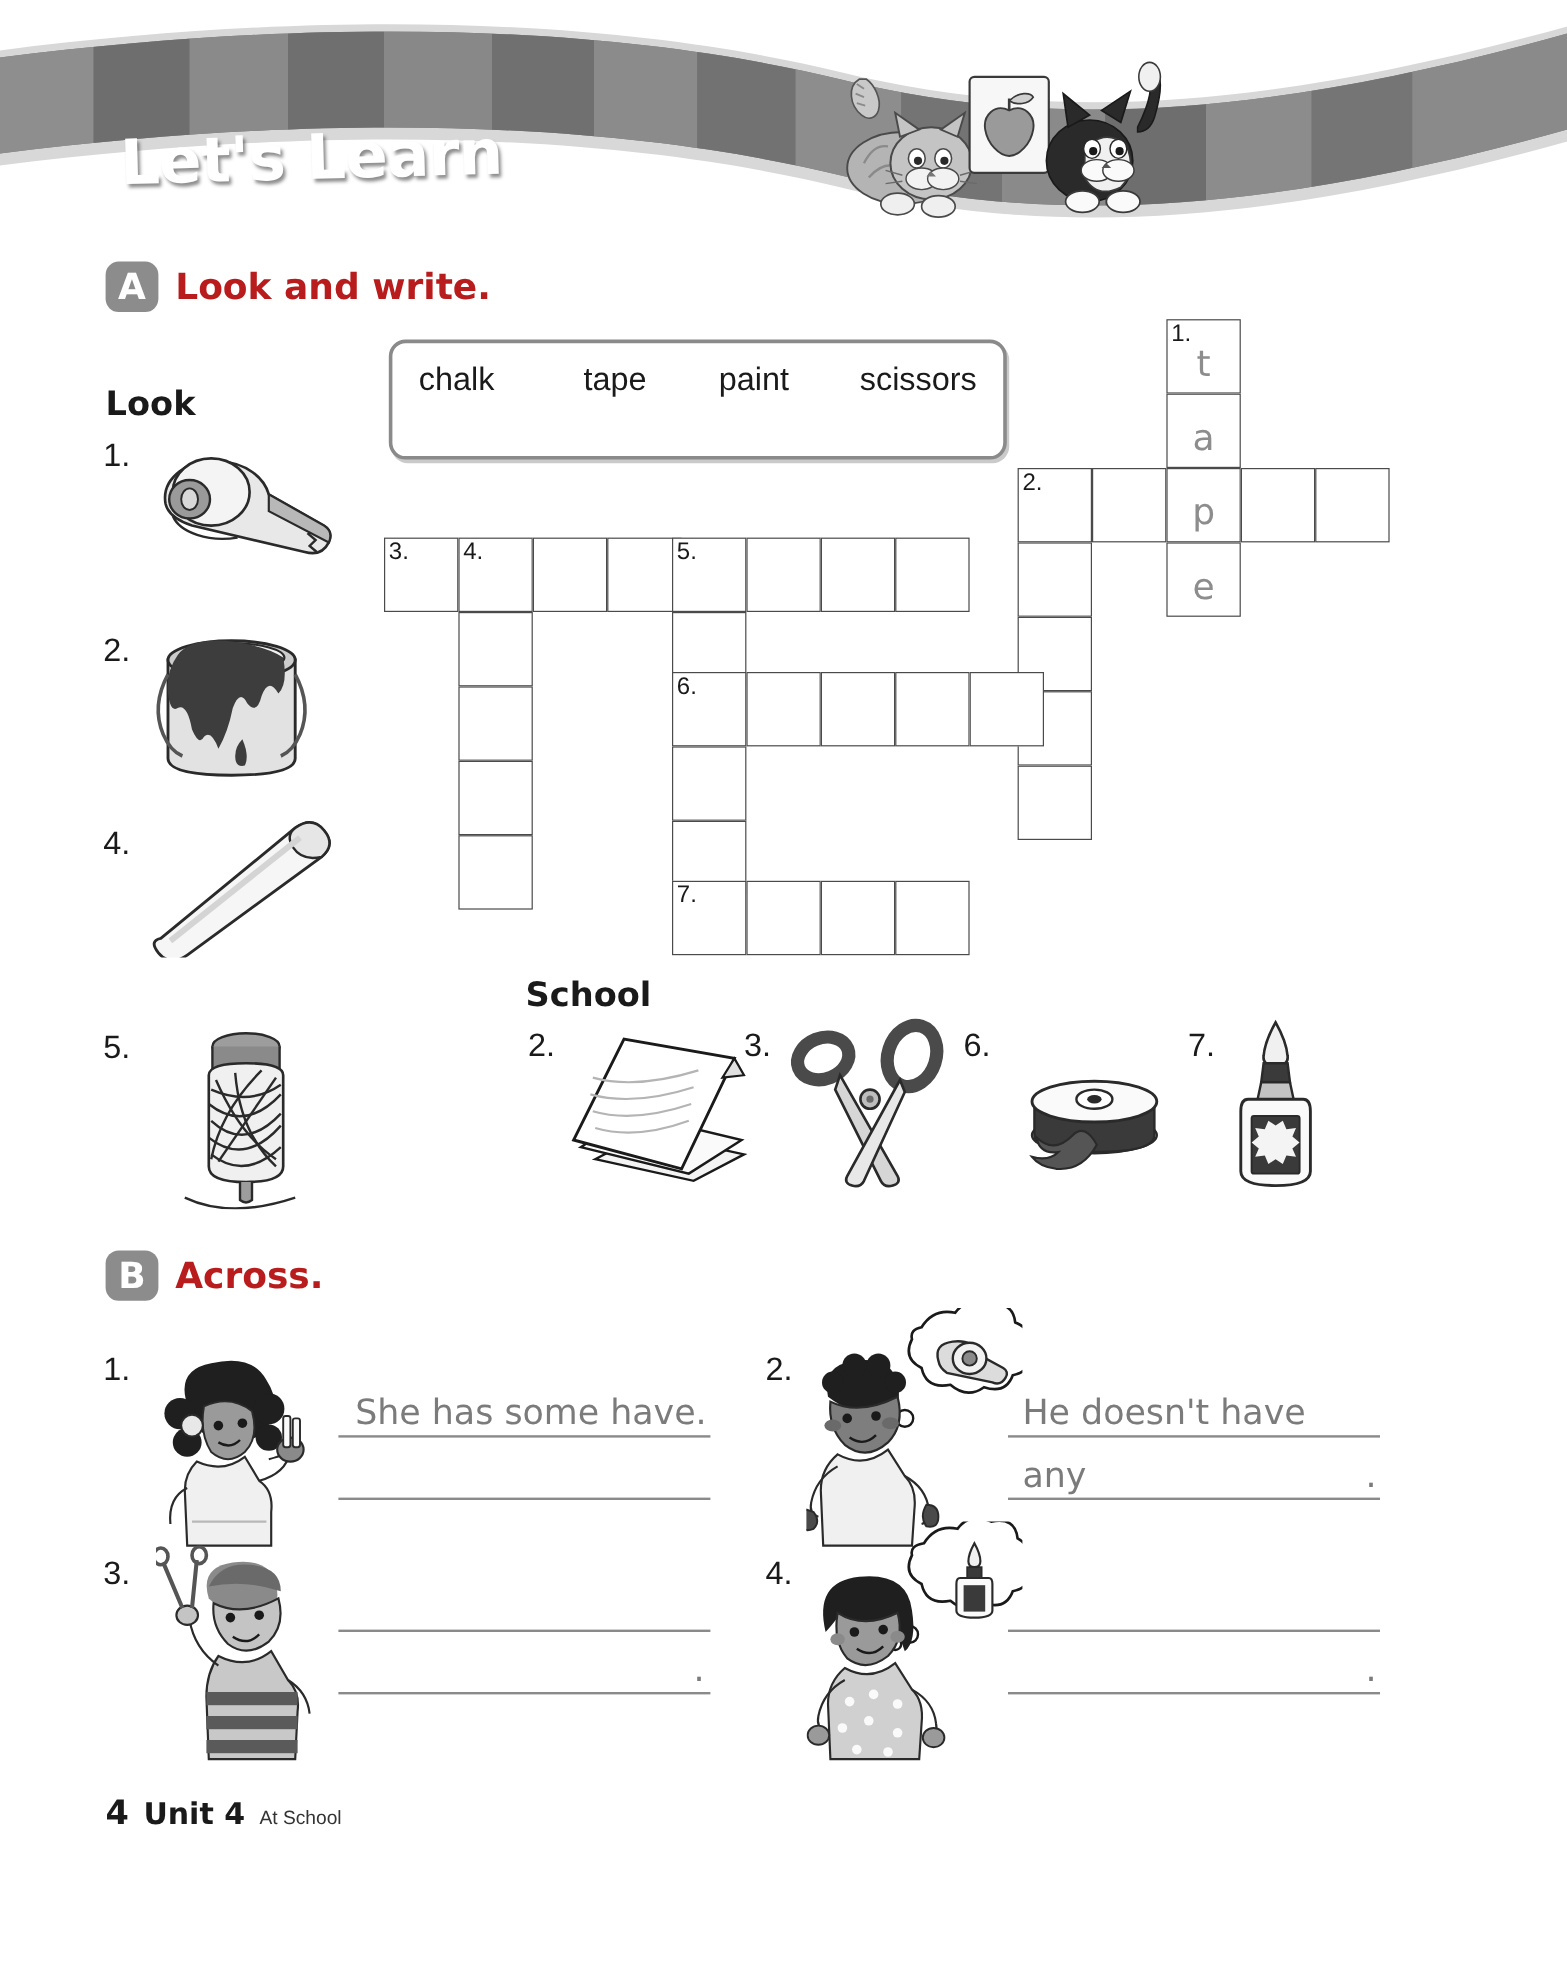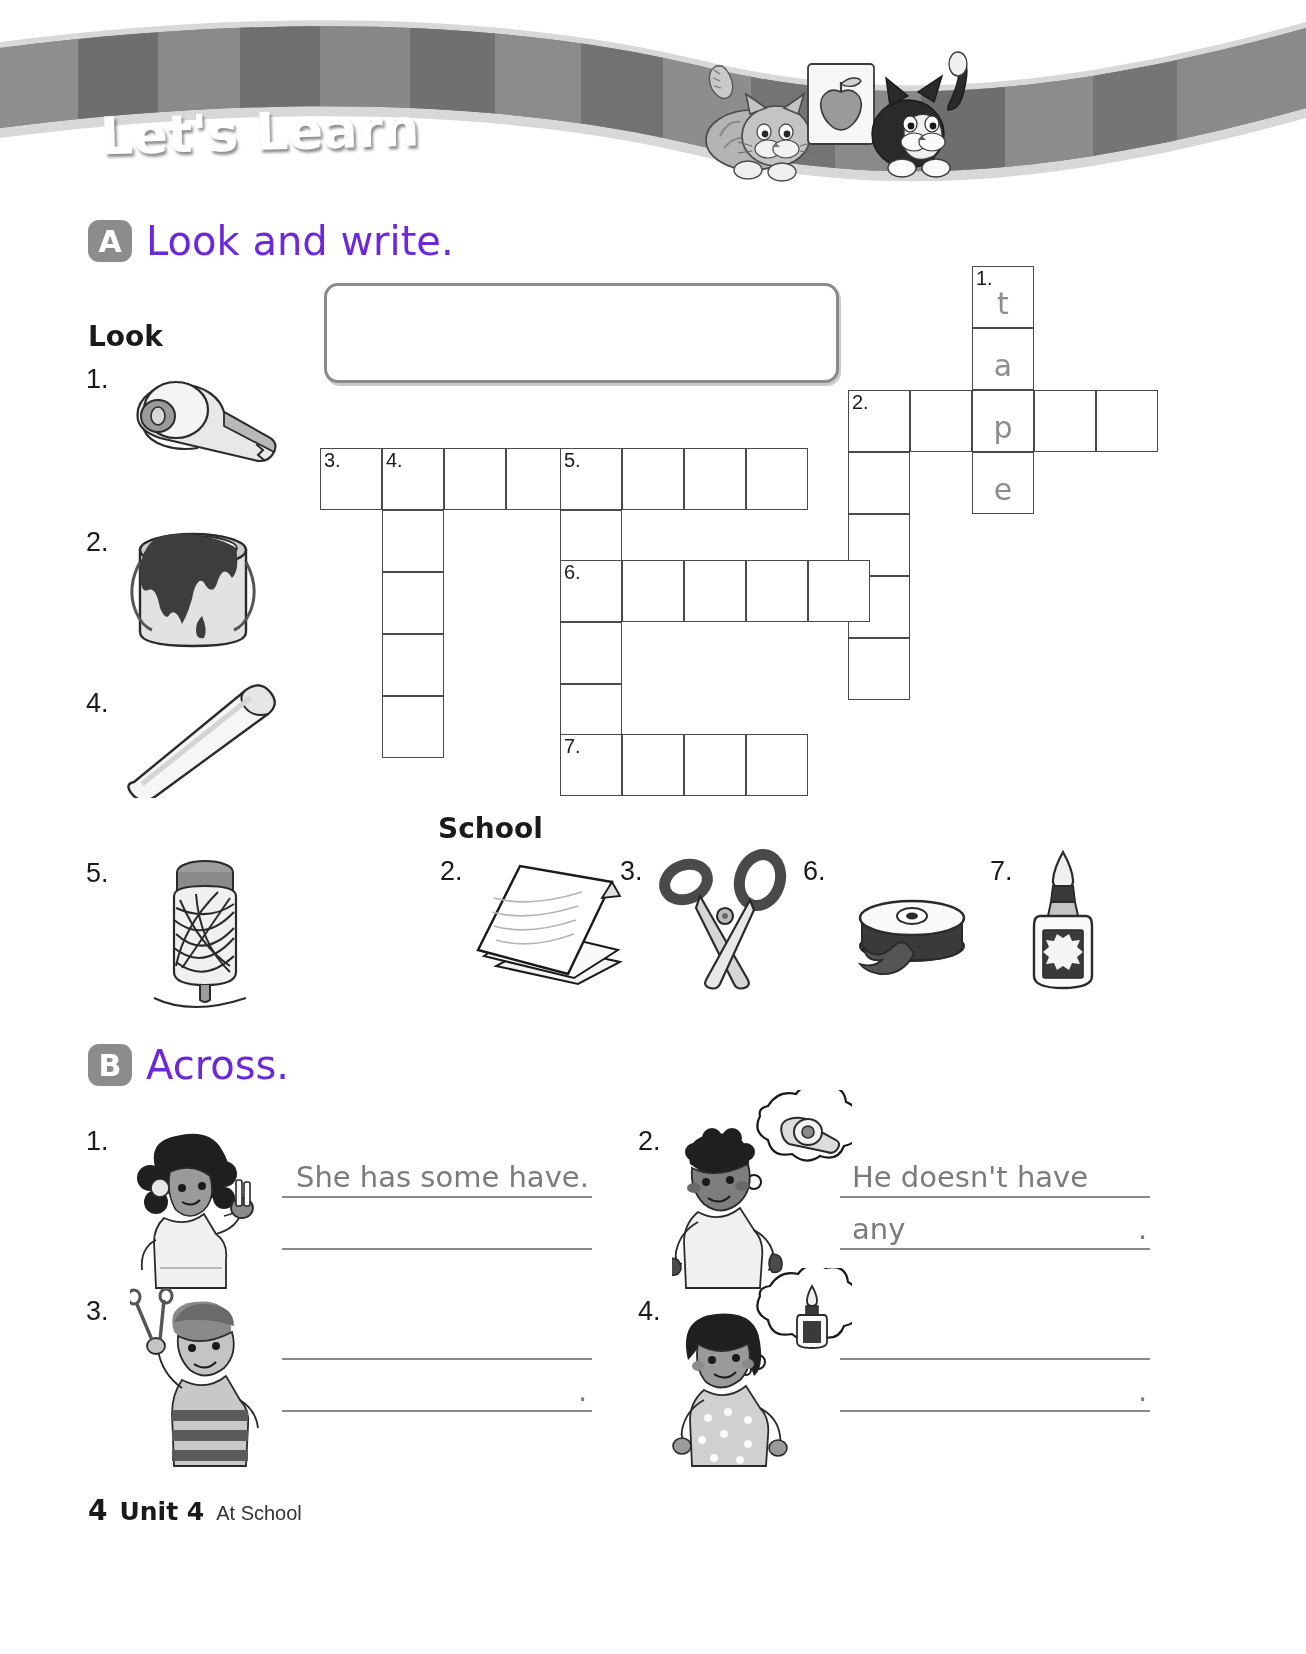--- a/index.html
+++ b/index.html
@@ -23,21 +23,21 @@
   }
   .cats { position:absolute; left:690px; top:48px; width:290px; height:140px; }
 
   
   .sec-head { position:absolute; display:flex; align-items:center; gap:14px; }
   .badge {
     width:44px; height:42px; border-radius:11px; background:#8c8c8c;
     color:#fff; font-size:30px; font-weight:bold; display:flex;
     align-items:center; justify-content:center; font-family:"DejaVu Sans", sans-serif;
   }
-  .sec-title { font-size:40px; font-weight:normal; font-family:"DejaVu Sans", sans-serif; color:#6d28d9; }
+  .sec-title { font-size:30px; font-weight:bold; font-family:"DejaVu Sans", sans-serif; color:#b91c1c; }
 
   
   .wordbank {
     position:absolute; left:324px; top:283px; width:515px; height:100px;
     border:3px solid #8a8a8a; border-radius:14px; background:#fff;
     box-shadow: 2px 3px 0 rgba(150,150,150,0.5);
     padding:8px 22px;
   }
   .wb-row { display:flex; height:44px; align-items:center; font-size:27px; }
   .wb-row span { display:inline-block; }
@@ -71,21 +71,21 @@
   .hw {
     position:absolute; font-size:29px; color:#7b7b7b;
     font-family:"DejaVu Sans", sans-serif; white-space:nowrap;
   }
   .per { position:absolute; font-size:29px; color:#7b7b7b; font-family:"DejaVu Sans", sans-serif; }
 
   
   .footer { position:absolute; left:88px; top:1494px; display:flex; align-items:baseline; gap:12px; }
   .f-page { font-size:28px; font-weight:bold; font-family:"DejaVu Sans", sans-serif; }
   .f-unit { font-size:25px; font-weight:bold; font-family:"DejaVu Sans", sans-serif; }
-  .f-topic { font-size:20px; color:#333; }
+  .f-topic { font-size:16px; color:#333; }
 </style>
 </head>
 <body>
 
 <div class="banner-wrap">
   <svg class="banner-svg" width="1306" height="215" viewBox="0 0 1306 215">
     <defs>
       <clipPath id="bandclip">
         <path d="M0,48 C 330,6 560,32 700,66 C 880,110 1060,96 1306,28 L1306,108 C1060,176 880,190 700,146 C560,112 330,86 0,128 Z"></path>
       </clipPath>
@@ -165,20 +165,26 @@
     </g>
   </svg>
 </div>
 
 <div class="sec-head" style="left:88px; top:218px;">
   <div class="badge">A</div>
   <div class="sec-title">Look and write.</div>
 </div>
 
 <div class="wordbank">
+  <div class="wb-row">
+    <span class="wb-c1">chalk</span>
+    <span class="wb-c2">tape</span>
+    <span class="wb-c3">paint</span>
+    <span>scissors</span>
+  </div>
 </div>
 
 <div class="lbl-b" style="left:88px; top:320px;">Look</div>
 
 <div class="lbl" style="left:86px; top:364px;">1.</div>
 <svg class="pic" style="left:120px; top:368px;" width="170" height="110" viewBox="0 0 170 110">
   <path d="M18,52 C14,30 38,14 62,16 C86,18 100,30 104,44 L150,70 q8,5 4,14 q-6,12 -20,8 L40,70 C28,66 20,60 18,52 Z" fill="#e8e8e8" stroke="#2a2a2a" stroke-width="2.2"></path>
   <ellipse cx="56" cy="42" rx="32" ry="28" fill="#f4f4f4" stroke="#2a2a2a" stroke-width="2.2"></ellipse>
   <ellipse cx="38" cy="48" rx="17" ry="16" fill="#9a9a9a" stroke="#2a2a2a" stroke-width="2"></ellipse>
   <ellipse cx="38" cy="48" rx="7" ry="9" fill="#d8d8d8" stroke="#2a2a2a" stroke-width="1.6"></ellipse>

